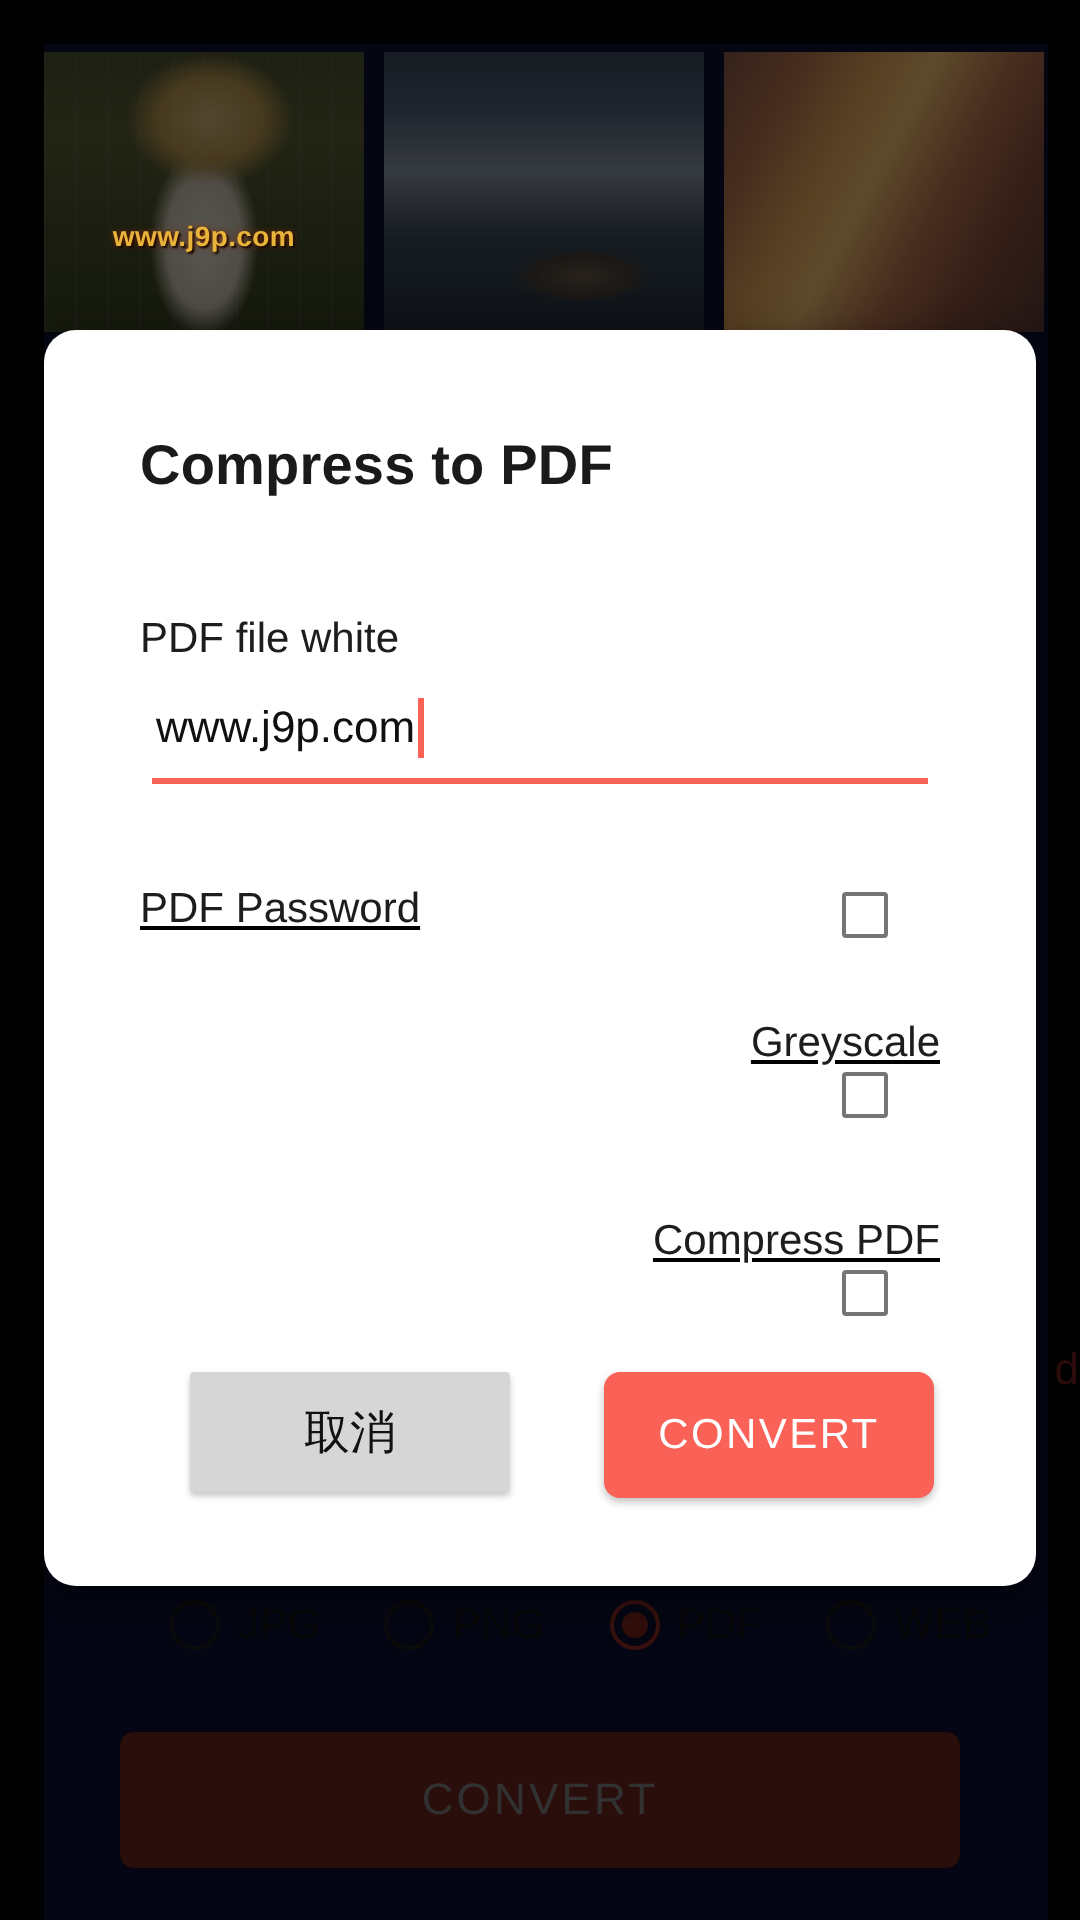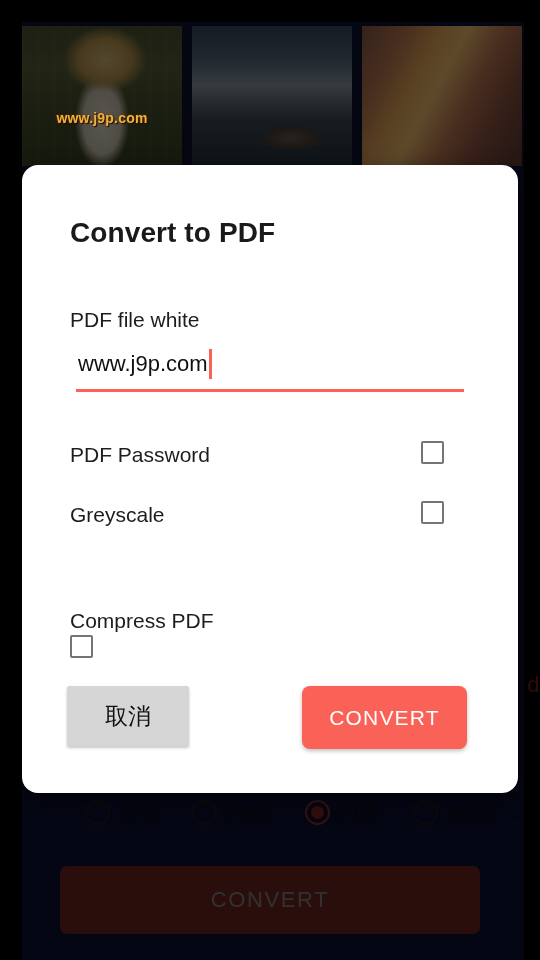--- a/index.html
+++ b/index.html
@@ -139,40 +139,40 @@
     font-size:22px; color:#101010;
     white-space:nowrap;
   }
   #filename-caret{
     position:absolute; top:-1px;
     width:3px; height:30px; background:#fa6258;
   }
 
   .option-row{
     position:absolute; left:48px; width:400px;
-    display:flex; align-items:flex-start; justify-content:space-between;
+    display:flex; align-items:flex-end; justify-content:space-between;text-decoration:underline;
   }
   #opt-password{ top:276px; }
-  #opt-greyscale{ top:336px; }
+  #opt-greyscale{ top:343px;flex-direction:column; }
   #opt-compress{ top:442px;flex-direction:column; }
   .option-label{
     font-size:21px; color:#1d1d1d; line-height:28px;
   }
   .checkbox{
     width:23px; height:23px;
     border:2.5px solid #757575;
     border-radius:2px;
     background:#fff;
     flex:0 0 auto;
     margin-right:26px;
   }
 
   #cancel-button{
-    position:absolute; left:45px; top:521px;
-    width:122px; height:60px;
+    position:absolute; left:73px; top:521px;
+    width:160px; height:60px;
     background:#d6d6d6;
     border:none; border-radius:2px;
     box-shadow:0 2px 3px rgba(0,0,0,.22);
     font-family:Liberation Mono, monospace;
     font-size:23px; color:#111;
     cursor:pointer;
   }
   #dialog-convert-button{
     position:absolute; left:280px; top:521px;
     width:165px; height:63px;
@@ -220,21 +220,21 @@
   </div>
 
   <div id="bg-convert">CONVERT</div>
 </div>
 
 <div id="scrim-top"></div>
 <div id="scrim-bottom"></div>
 
 <div id="dialog">
 
-  <div id="dialog-title">Convert to PDF</div>
+  <div id="dialog-title">Compress to PDF</div>
 
   <div id="filename-label">PDF file white</div>
 
   <div id="filename-field">
     <span id="filename-value">www.j9p.com</span>
     <span id="filename-caret" style="left: 133px;"></span>
   </div>
 
   <div class="option-row" id="opt-password">
     <span class="option-label">PDF Password</span>

